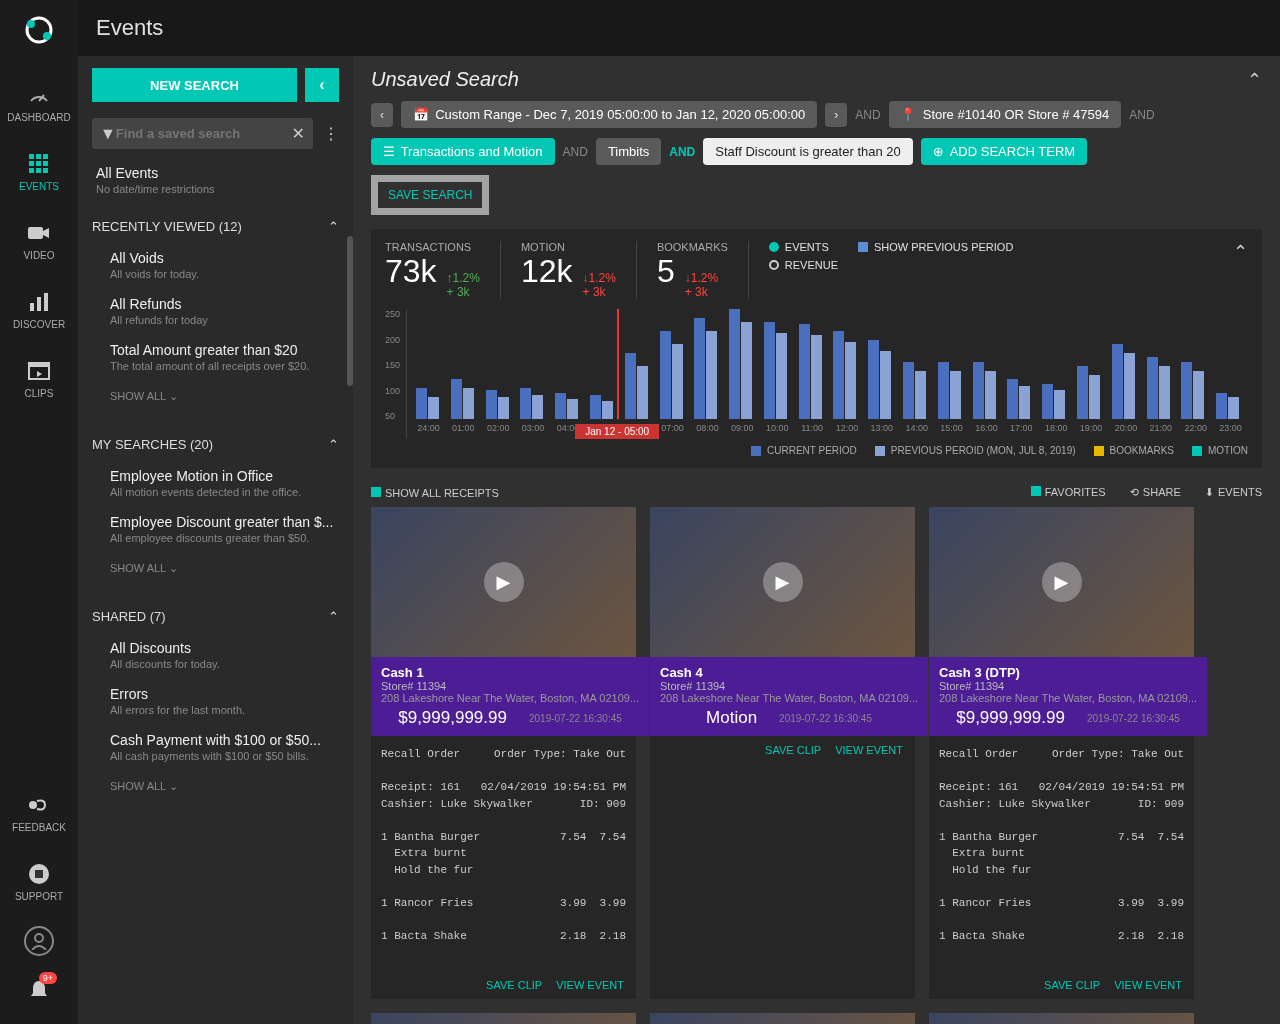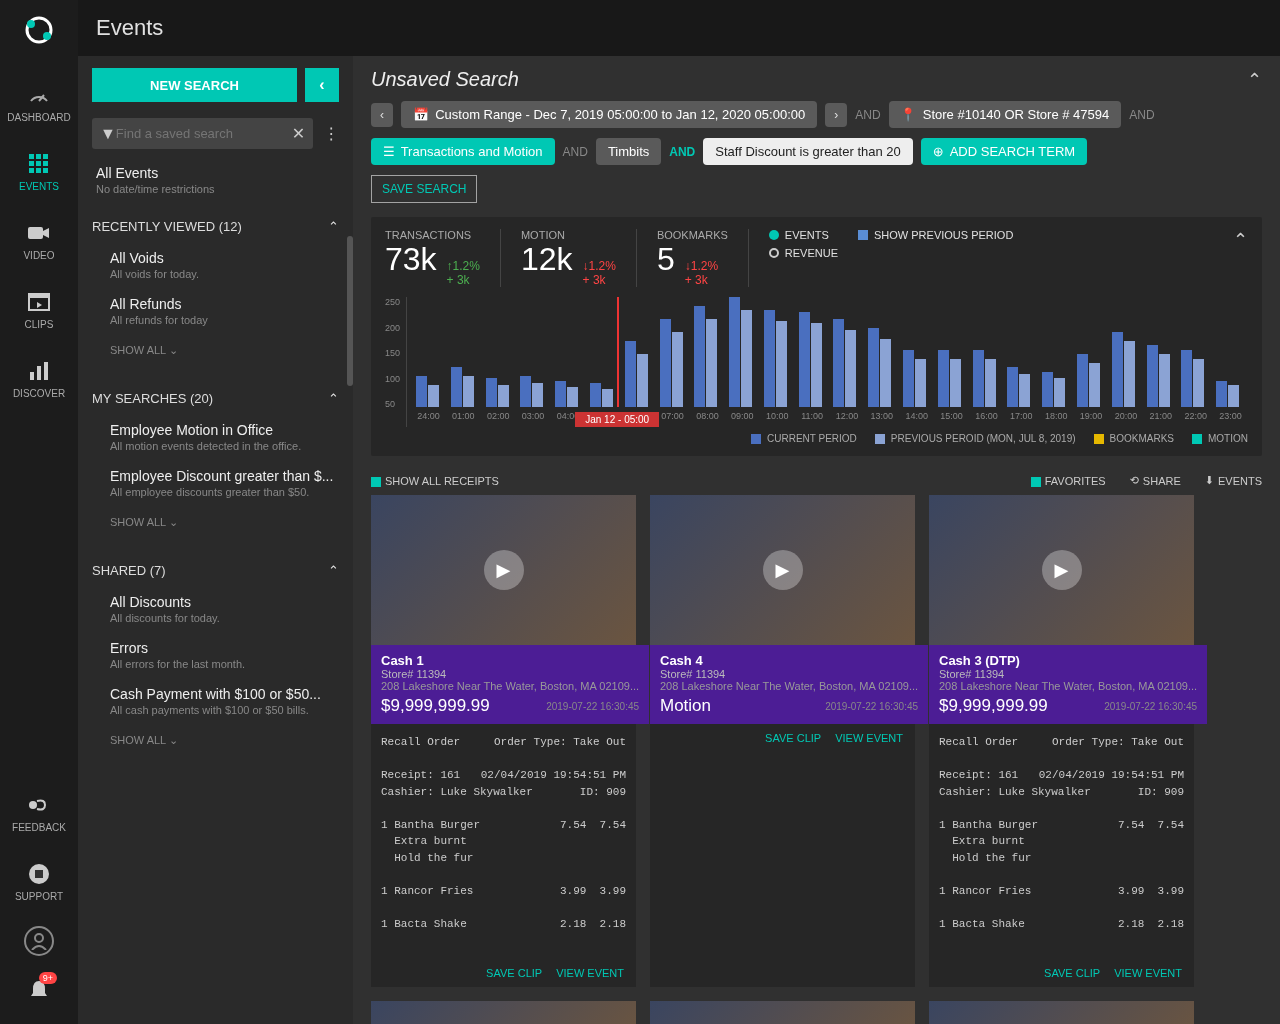--- a/index.html
+++ b/index.html
@@ -16,42 +16,42 @@
 .badge { position: absolute; top: -4px; right: -4px; background: #f44; color: #fff; font-size: 9px; padding: 1px 4px; border-radius: 8px; }
 .main { flex: 1; display: flex; flex-direction: column; }
 .topbar { height: 56px; background: #181818; display: flex; align-items: center; padding: 0 18px; font-size: 22px; font-weight: 500; }
 .body { flex: 1; display: flex; overflow: hidden; }
 .sidebar { width: 275px; background: #2a2a2a; display: flex; flex-direction: column; overflow-y: auto; position:relative;}
 .sidebar-top { display: flex; gap: 8px; padding: 12px 14px 8px; }
 .new-search-btn { flex: 1; background: #00C8B4; color: #fff; border: none; height: 34px; font-size: 13px; font-weight: 600; cursor: pointer; }
 .collapse-btn { width: 34px; background: #00C8B4; color: #fff; border: none; font-size: 16px; font-weight:bold; cursor: pointer; }
 .search-row { display: flex; align-items: center; padding: 8px 14px; gap: 10px; }
 .search-box { flex: 1; background: #444; border-radius: 3px; display: flex; align-items: center; padding: 6px 8px; }
-.search-box input { flex: 1; background: transparent; border: none; color: #86efac; font-size: 13px; outline: none; }
+.search-box input { flex: 1; background: transparent; border: none; color: #86efac; font-size: 13px; outline: none; font-weight: bold; }
 .filter-icon, .clear-icon, .more-icon { color: #ccc; cursor: pointer; }
 .side-section { padding: 8px 14px; }
 .side-head { display: flex; justify-content: space-between; align-items: center; padding: 8px 0; font-size: 13px; color: #ddd; cursor: pointer; }
 .side-item { padding: 8px 4px 8px 18px; cursor: pointer; }
 .side-item-title { font-size: 14px; color: #eee; }
 .side-item-sub { font-size: 11px; color: #888; margin-top: 2px; }
 .show-all { font-size: 11px; color: #888; padding: 10px 18px; cursor: pointer; }
 .content { flex: 1; background: #303030; display: flex; flex-direction: column; overflow: hidden;}
 .search-header { padding: 12px 18px 0; }
 .search-title-row { display: flex; justify-content: space-between; align-items: center; }
 .search-title { font-size: 20px; font-style: italic; color: #eee; }
 .chevron-btn { cursor: pointer; font-size: 18px; color: #ccc; }
 .filter-row { display: flex; flex-wrap: wrap; align-items: center; gap: 8px; padding-top: 10px; }
 .chip { display: inline-flex; align-items: center; gap: 6px; padding: 6px 12px; border-radius: 4px; font-size: 13px; cursor: pointer; }
 .chip-gray { background: #5a5a5a; color: #fff; }
 .chip-teal { background: #00C8B4; color: #fff; }
 .chip-white { background: #eee; color: #222; }
 .chip-nav { padding: 5px 9px; background: #5a5a5a; font-size:12px;}
 .and-text { font-size: 12px; color: #888; }
 .and-text-teal { font-size: 12px; color: #00C8B4; font-weight:600;}
-.save-search-btn { border: 1px solid #a3a3a3; color: #00C8B4; background: transparent; padding: 6px 10px; font-size: 12px; cursor: pointer; margin-top:10px;}
+.save-search-btn { border: 7px solid #a3a3a3; color: #00C8B4; background: transparent; padding: 6px 10px; font-size: 12px; cursor: pointer; margin-top:10px;}
 .stats-panel { background: #262626; margin: 14px 18px 10px; padding: 12px 14px; border-radius: 2px; }
 .stats-row { display: flex; align-items: flex-start; gap: 20px; }
 .stat-block { padding-right: 20px; border-right: 1px solid #444; }
 .stat-label { font-size: 11px; color: #aaa; }
 .stat-val-row { display: flex; align-items: baseline; gap: 10px; }
 .stat-val { font-size: 32px; color: #fff; font-weight: 300; }
 .stat-delta { font-size: 12px; line-height: 14px; }
 .stat-delta.up { color: #4caf50; }
 .stat-delta.down { color: #f44; }
 .legend-block { display: flex; flex-direction: column; gap: 6px; font-size: 11px; }
@@ -67,32 +67,32 @@
 .bar { width: 11px; }
 .bar-cur { background: #4a6fbf; }
 .bar-prev { background: #8ba3d4; }
 .x-axis { display: flex; font-size: 9px; color: #888; padding-top: 4px; padding-left:4px;}
 .x-tick { flex: 1; text-align: center; }
 .time-marker { position:absolute; top:0; height:110px; border-left:2px solid #e33; left:25%;}
 .time-label { position:absolute; top:115px; left:20%; background:#c33; color:#fff; font-size:10px; padding:2px 10px;}
 .chart-legend { display: flex; justify-content: flex-end; gap: 18px; font-size: 10px; color: #aaa; padding-top: 6px; }
 .results-header { display: flex; justify-content: space-between; align-items: center; padding: 8px 18px; font-size: 12px; color: #ccc; }
 .results-actions { display: flex; gap: 24px; }
-.action-link { display: flex; align-items: flex-end; gap: 4px; cursor: pointer; font-size:11px;}
+.action-link { display: flex; align-items: flex-start; gap: 4px; cursor: pointer; font-size:11px;}
 .cards { padding: 0 18px; display: flex; gap: 14px; flex-wrap: wrap; overflow-y:auto; flex:1;}
 .card { width: 265px; background: #262626; display: flex; flex-direction: column; }
 .card-thumb { height: 150px; background: linear-gradient(135deg,#3a4560,#6b5540); position: relative; display:flex;align-items:center;justify-content:center;}
 .play-overlay { width:40px;height:40px; background:rgba(255,255,255,0.3); border-radius:50%; display:flex;align-items:center;justify-content:center;font-size:18px;color:#fff;}
 .card-header { display: flex; }
 .stripe { width: 6px; background: #3ab54a; }
 .card-info { flex: 1; padding: 8px 10px; background:#4c1d95;}
 .card-title { font-size: 13px; font-weight: 600; color:#fff;}
 .card-sub { font-size: 11px; color: #bbb; }
 .card-addr { font-size: 11px; color: #999; white-space:nowrap; overflow:hidden; text-overflow:ellipsis;}
-.card-price-row { display: flex; justify-content: space-between; align-items: center; padding-top: 4px; gap: 22px; }
+.card-price-row { display: flex; justify-content: center; align-items: center; padding-top: 4px; gap: 22px; }
 .card-price { font-size: 17px; color: #fff; }
 .card-time { font-size: 10px; color: #888; }
 .card-receipt { font-family: 'Courier New', monospace; font-size: 11px; padding: 10px; color: #ccc; line-height:1.5;}
 .receipt-row { display: flex; justify-content: space-between; }
 .card-actions { display: flex; justify-content: flex-end; gap: 14px; padding: 8px 12px; font-size: 11px; }
 .card-action { color: #00C8B4; cursor: pointer; }
 .scroll-handle{position:absolute;right:0;top:180px;width:6px;height:150px;background:#555;border-radius:3px;}
 </style>
 </head>
 <body>
@@ -134,37 +134,37 @@
     <div class="nav-icon">
         <svg width="24" height="18">
           <rect x="1" y="3" width="15" height="12" fill="#ccc" rx="2"></rect>
           <path d="M16 7 L22 4 L22 14 L16 11 Z" fill="#ccc"></path>
         </svg>
       </div>
     <span>VIDEO</span>
   </div>
   <div class="nav-item">
     <div class="nav-icon">
+        <svg width="22" height="22">
+          <rect x="2" y="12" width="4" height="8" fill="#ccc"></rect>
+          <rect x="9" y="6" width="4" height="14" fill="#ccc"></rect>
+          <rect x="16" y="2" width="4" height="18" fill="#ccc"></rect>
+        </svg>
+      </div>
+    <span>DISCOVER</span>
+  </div>
+  <div class="nav-item">
+    <div class="nav-icon">
         <svg width="24" height="20">
           <rect x="2" y="2" width="20" height="16" fill="none" stroke="#ccc" stroke-width="2"></rect>
           <rect x="2" y="2" width="20" height="4" fill="#ccc"></rect>
           <path d="M10 10 L15 13 L10 16 Z" fill="#ccc"></path>
         </svg>
       </div>
     <span>CLIPS</span>
-  </div>
-  <div class="nav-item">
-    <div class="nav-icon">
-        <svg width="22" height="22">
-          <rect x="2" y="12" width="4" height="8" fill="#ccc"></rect>
-          <rect x="9" y="6" width="4" height="14" fill="#ccc"></rect>
-          <rect x="16" y="2" width="4" height="18" fill="#ccc"></rect>
-        </svg>
-      </div>
-    <span>DISCOVER</span>
   </div>
   <div class="nav-spacer"></div>
   <div class="nav-item">
     <div class="nav-icon">
         <svg width="24" height="20">
           <circle cx="6" cy="10" r="4" fill="#ccc"></circle>
           <path d="M10 6 Q18 4 18 10 Q18 16 10 14" fill="none" stroke="#ccc" stroke-width="2"></path>
         </svg>
       </div>
     <span>FEEDBACK</span>
@@ -223,20 +223,24 @@
               <span>RECENTLY VIEWED (12)</span>
               <span>⌃</span>
             </div>
             <div class="side-item">
               <div class="side-item-title">All Voids</div>
               <div class="side-item-sub">All voids for today.</div>
             </div>
             <div class="side-item">
               <div class="side-item-title">All Refunds</div>
               <div class="side-item-sub">All refunds for today</div>
+            </div>
+            <div class="side-item">
+              <div class="side-item-title">Total Amount greater than $20</div>
+              <div class="side-item-sub">The total amount of all receipts over $20.</div>
             </div>
             <div class="show-all">SHOW ALL <span>⌄</span></div>
           </div>
           <div class="side-section">
             <div class="side-head">
               <span>MY SEARCHES (20)</span>
               <span>⌃</span>
             </div>
             <div class="side-item">
               <div class="side-item-title">Employee Motion in  Office</div>

